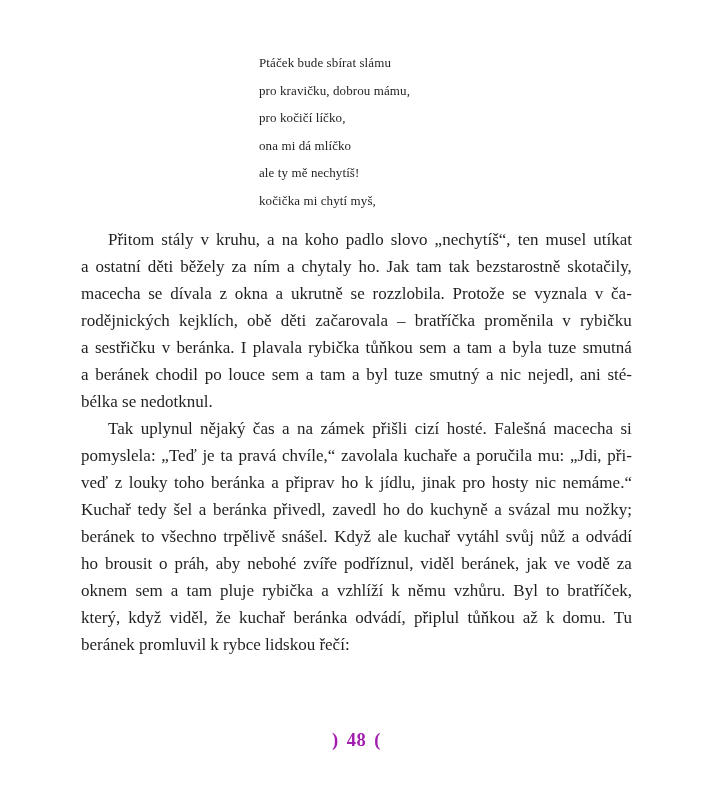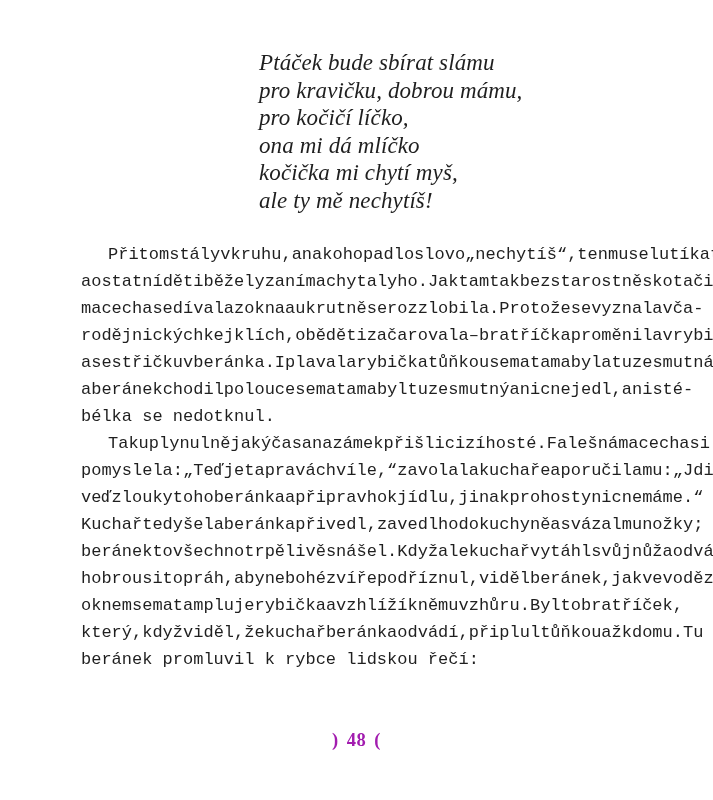--- a/index.html
+++ b/index.html
@@ -7,33 +7,31 @@
     position:relative;
     width:713px; height:800px;
     background:#ffffff;
     font-family:"Liberation Serif","DejaVu Serif",serif;
     color:#1f1f1f;
     overflow:hidden;
   }
   .verse {
     position:absolute;
     left:259px; top:49px;
-    font-style:italic;
-    font-size:23px;
+    font-size:13px;
     line-height:27.5px;
     letter-spacing:0.1px;
   }
   .verse-line { white-space:nowrap; }
   .body-text {
     position:absolute;
-    left:81px; top:241px;
+    left:81px; top:226px;
     width:551px;
     font-size:17px;
     line-height:27px;
-    font-family:Liberation Mono, monospace;
   }
   .paragraph { margin:0; }
   .body-line { height:27px; white-space:nowrap; }
   .body-line.jline {
     display:flex;
     justify-content:space-between;
     white-space:normal;
   }
   .body-line.jline span { white-space:pre; }
   .body-line.first { padding-left:27px; }
@@ -54,22 +52,22 @@
 </head>
 <body>
 
 <div class="page">
 
   <div class="verse">
       <div class="verse-line">Ptáček bude sbírat slámu</div>
       <div class="verse-line">pro kravičku, dobrou mámu,</div>
       <div class="verse-line">pro kočičí líčko,</div>
       <div class="verse-line">ona mi dá mlíčko</div>
+      <div class="verse-line">ale ty mě nechytíš!</div>
       <div class="verse-line">kočička mi chytí myš,</div>
-      <div class="verse-line">ale ty mě nechytíš!</div>
     </div>
 
   <div class="body-text">
       <div class="paragraph">
         <div class="body-line jline first">
           <span>Přitom</span>
           <span>stály</span>
           <span>v</span>
           <span>kruhu,</span>
           <span>a</span>

